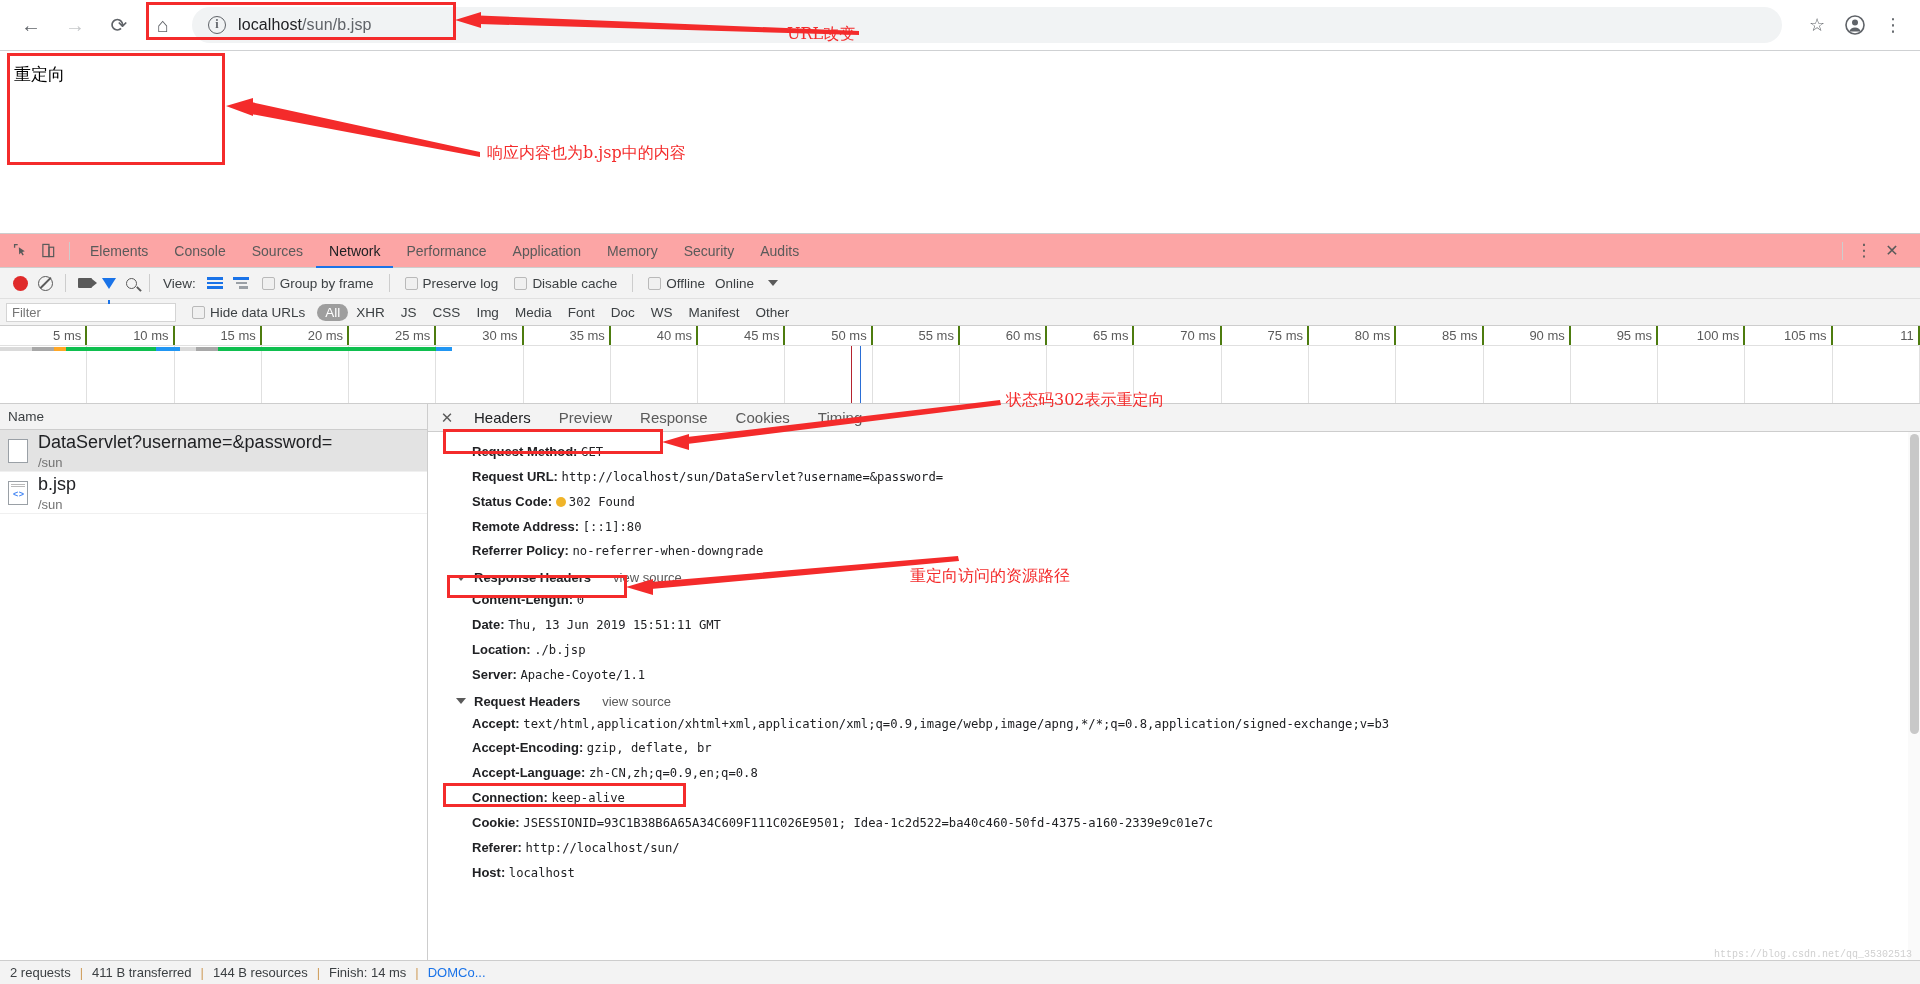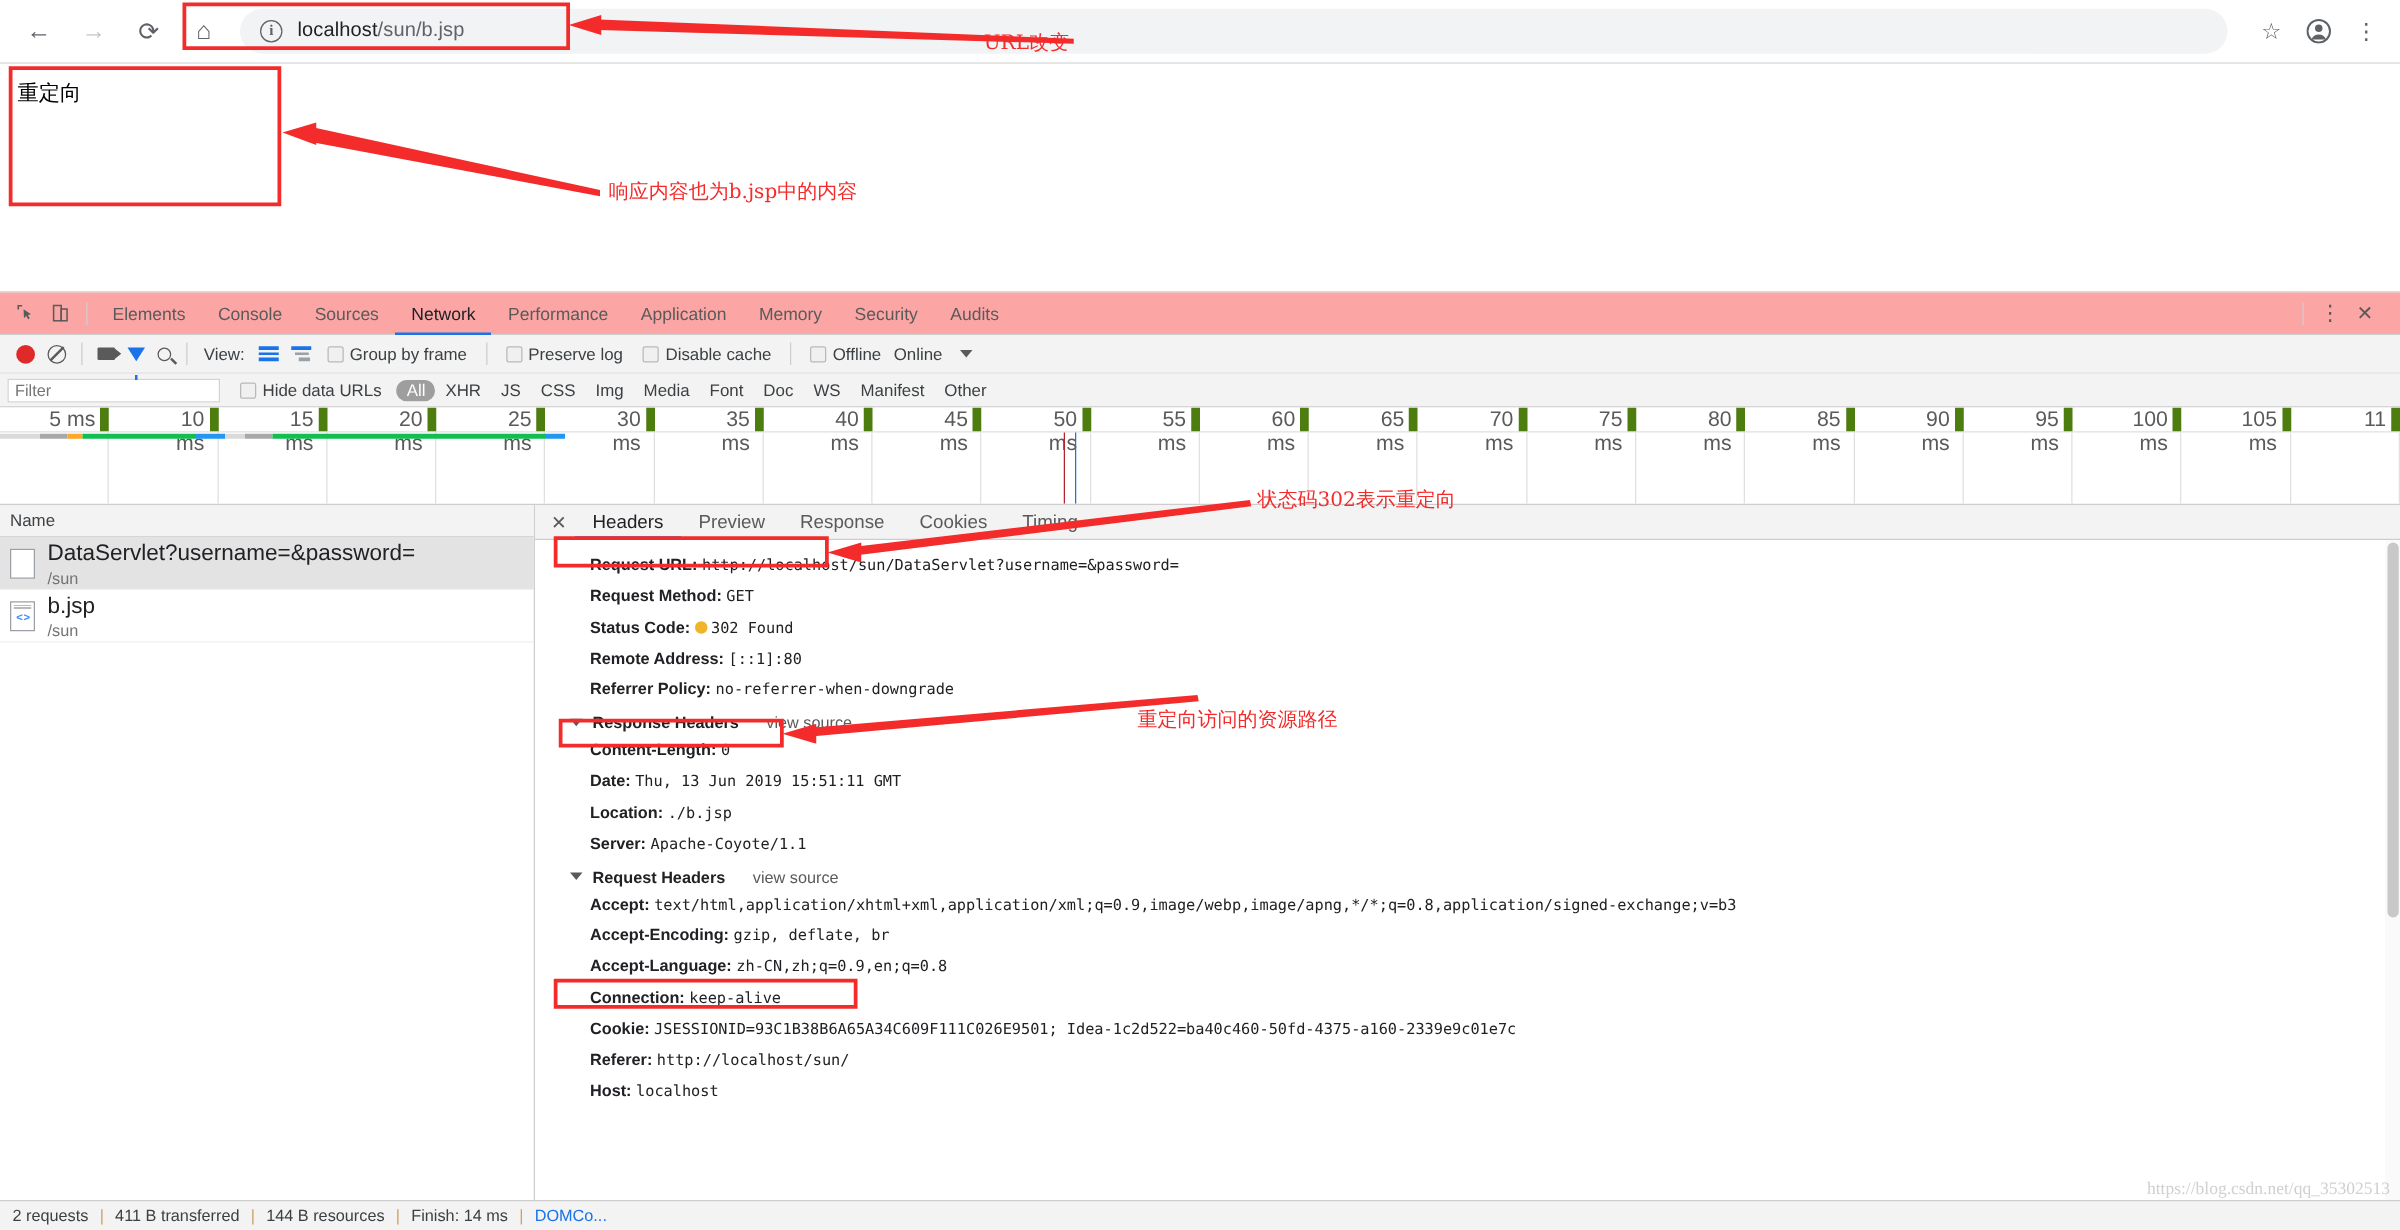--- a/index.html
+++ b/index.html
@@ -162,22 +162,22 @@
 
   
   .overview {
     height: 78px; min-height: 78px; background: #fff;
     border-bottom: 1px solid #cdcdcd; position: relative; overflow: hidden;
   }
   .ov-ruler {
     height: 20px; display: flex; border-bottom: 1px solid #e0e0e0; position: relative;
   }
   .ov-tick {
-    flex: 1; border-right: 7px solid #4d7c0f; position: relative;
-    font-size: 17px; color: #5a5a5a; text-align: right; padding-right: 4px; line-height: 19px; padding-left: 32px;
+    flex: 1; border-right: 2px solid #4d7c0f; position: relative;
+    font-size: 13px; color: #5a5a5a; text-align: right; padding-right: 4px; line-height: 19px; padding-left: 32px;
   }
   .ov-body { position: relative; height: 57px; }
   .ov-grid { position: absolute; inset: 0; display: flex; }
   .ov-grid div { flex: 1; border-right: 1px solid #e0e0e0; }
   .ov-band { position: absolute; height: 4px; top: 1px; }
   .ov-line { position: absolute; width: 1px; top: 0; bottom: 0; }
 
   
   .panes { flex: 1; display: flex; min-height: 0; }
   .pane-left {
@@ -255,21 +255,21 @@
 
   
   .status-bar {
     height: 24px; min-height: 24px; background: #f3f3f3; border-top: 1px solid #cdcdcd;
     display: flex; align-items: center; padding: 0 10px; font-size: 13px; color: #3c4043;
   }
   .sb-sep { color: #d0a060; margin: 0 9px; }
   .sb-link { color: #1a73e8; }
   .watermark {
     position: absolute; right: 8px; bottom: 24px;
-    font-size: 14px; color: #d0d0d0; font-family: Liberation Serif, serif; padding-left: 32px;
+    font-size: 10px; color: #d0d0d0; font-family: Liberation Mono, monospace; padding-left: 32px;
   }
 </style>
 </head>
 <body>
 
 <div class="browser-bar">
   <div class="nav-btn first">
       <span>←</span>
     </div>
   <div class="nav-btn disabled">
@@ -516,26 +516,26 @@
         <div class="close-x">✕</div>
         <div class="d-tab active">Headers</div>
         <div class="d-tab">Preview</div>
         <div class="d-tab">Response</div>
         <div class="d-tab">Cookies</div>
         <div class="d-tab">Timing</div>
       </div>
 
       <div class="detail-body">
         <div class="hdr-line">
+          <span class="hdr-key">Request Method:</span>
+          <span class="hdr-val">GET</span>
+        </div>
+        <div class="hdr-line">
           <span class="hdr-key">Request URL:</span>
           <span class="hdr-val">http://localhost/sun/DataServlet?username=&amp;password=</span>
-        </div>
-        <div class="hdr-line">
-          <span class="hdr-key">Request Method:</span>
-          <span class="hdr-val">GET</span>
         </div>
         <div class="hdr-line">
           <span class="hdr-key">Status Code:</span>
           <span class="status-dot"></span><span class="hdr-val">302 Found</span>
         </div>
         <div class="hdr-line">
           <span class="hdr-key">Remote Address:</span>
           <span class="hdr-val">[::1]:80</span>
         </div>
         <div class="hdr-line">

